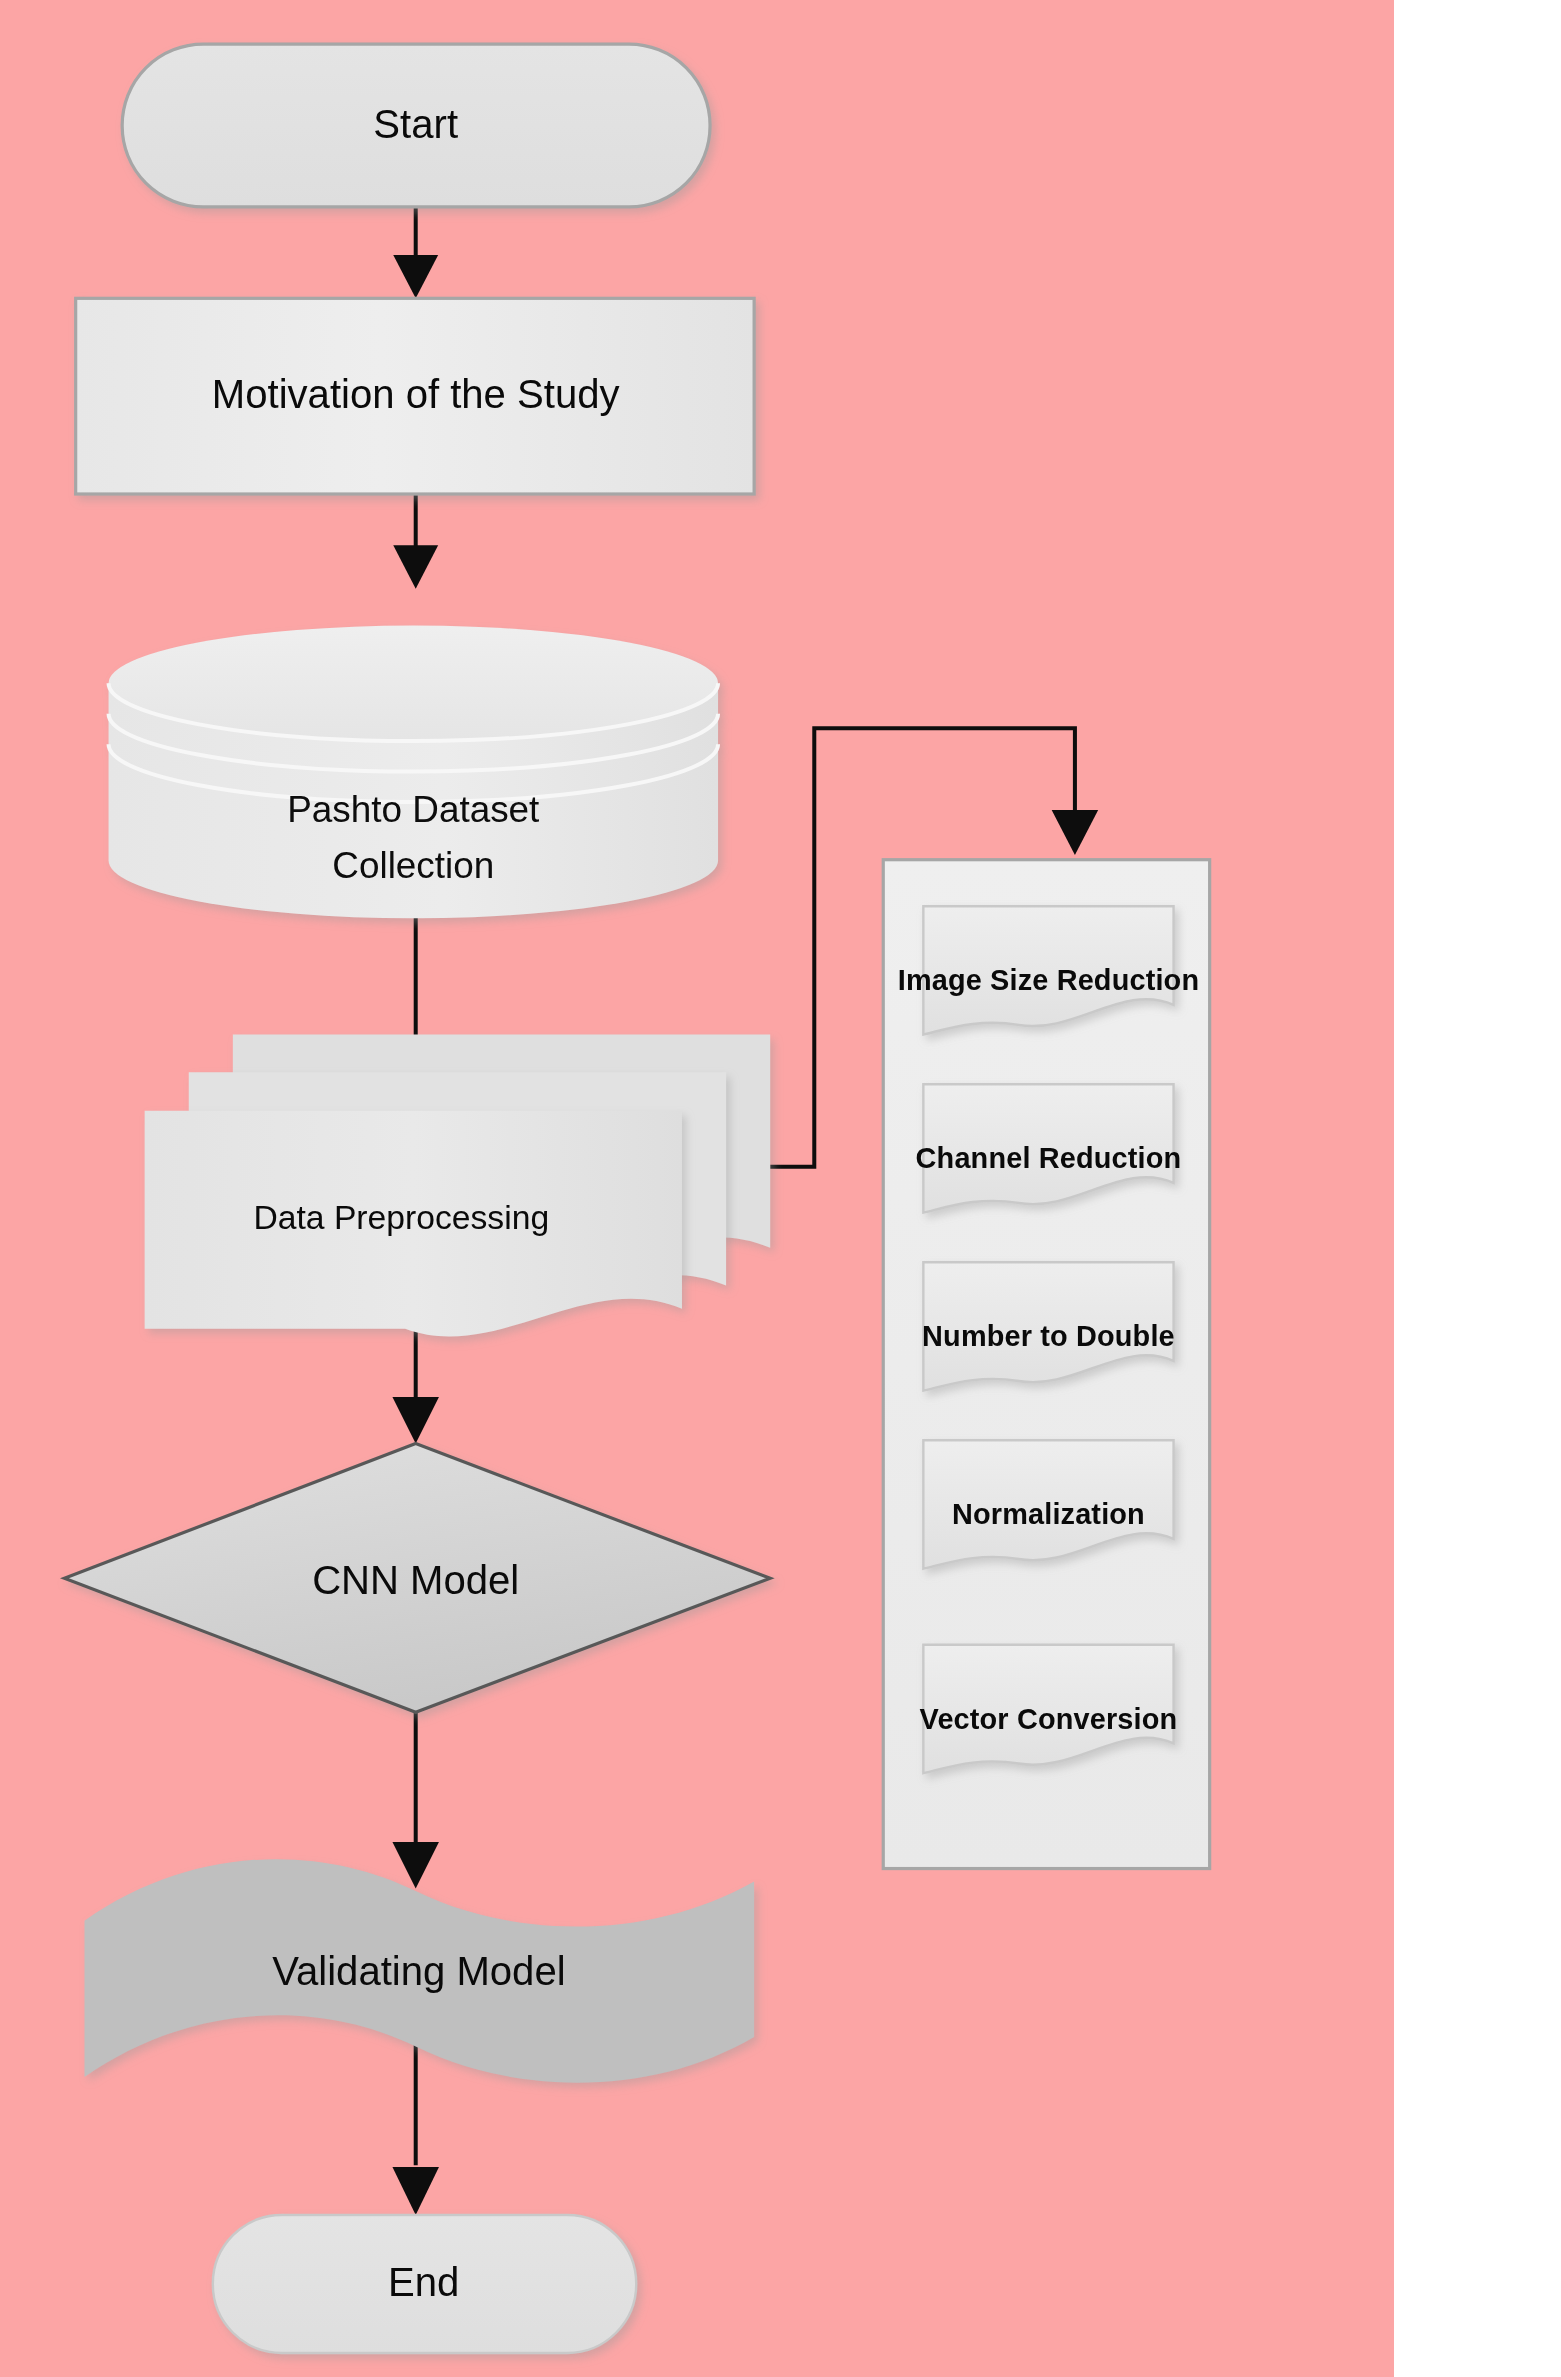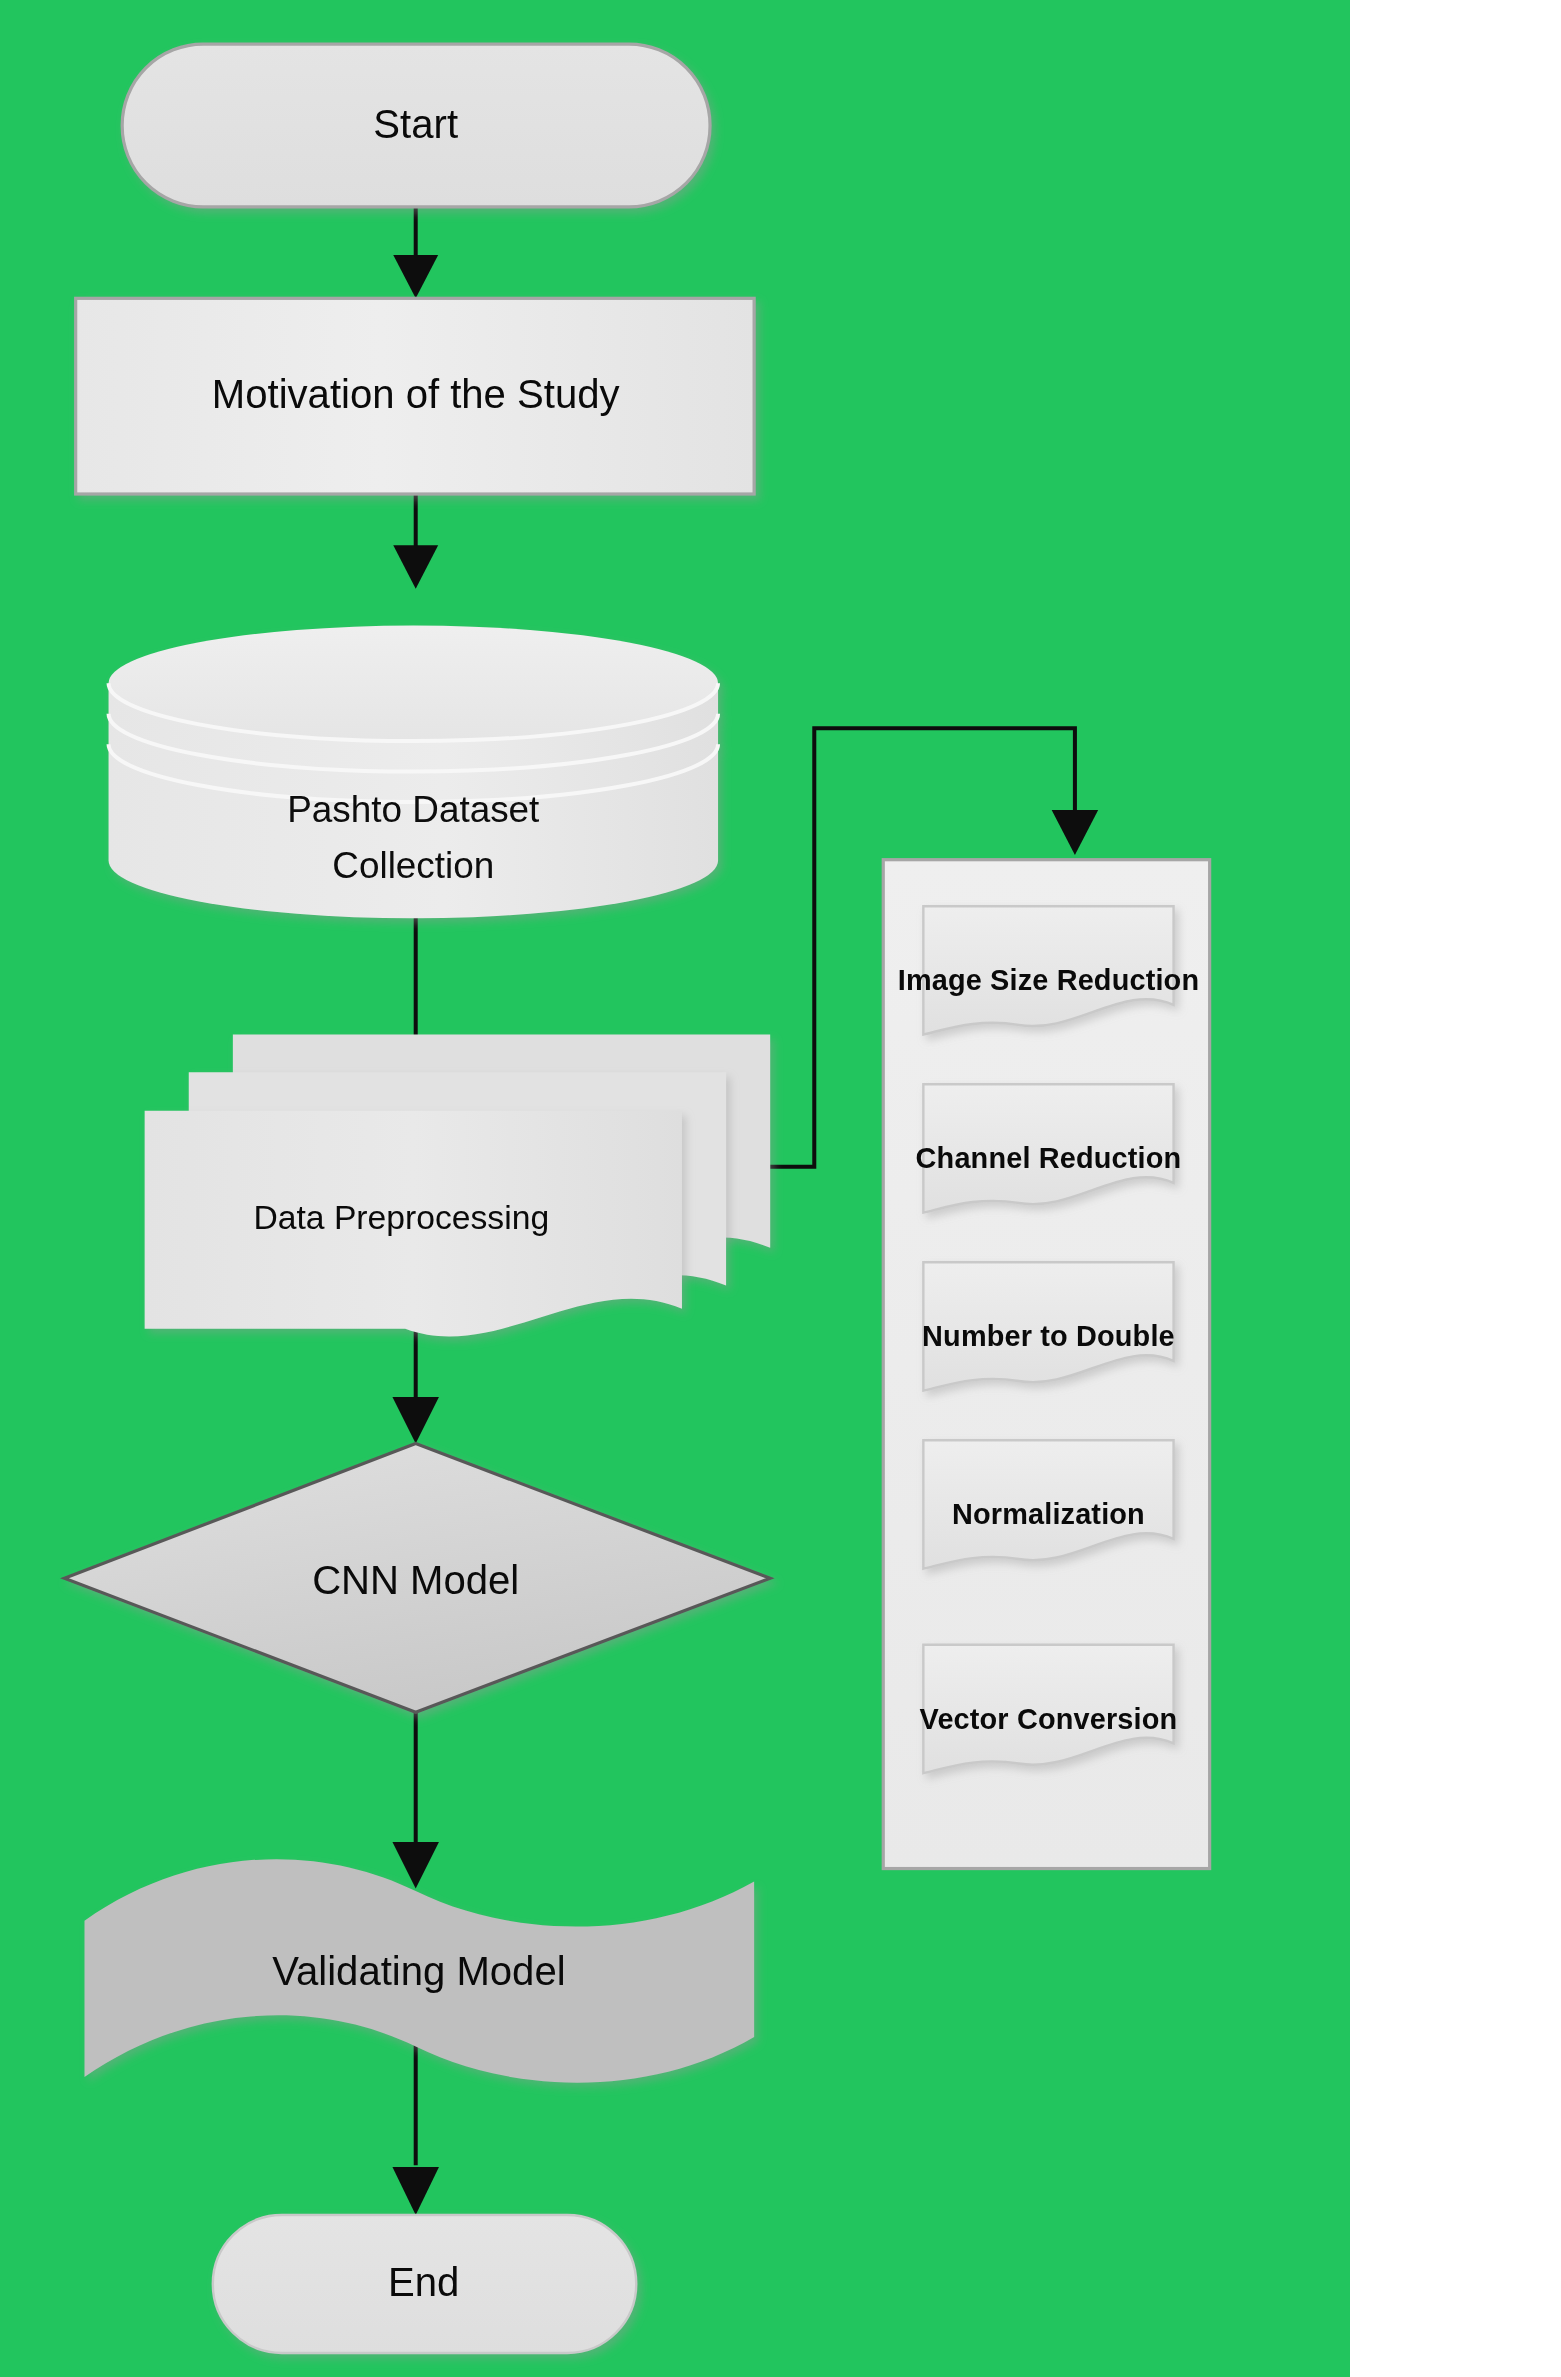--- a/index.html
+++ b/index.html
@@ -11,21 +11,22 @@
   body {
     width: 1562px;
     height: 2377px;
     font-family: "Liberation Sans", sans-serif;
     overflow: hidden;
   }
   #flowchart-root {
     position: relative;
     width: 1350px;
     height: 2377px;
-    background: #22c55e;
+    background: #fca5a5;
+    padding-left: 44px;
   }
   svg.diagram {
     position: absolute;
     top: 0;
     left: 0;
     width: 1562px;
     height: 2377px;
     display: block;
   }
   .node-label {

